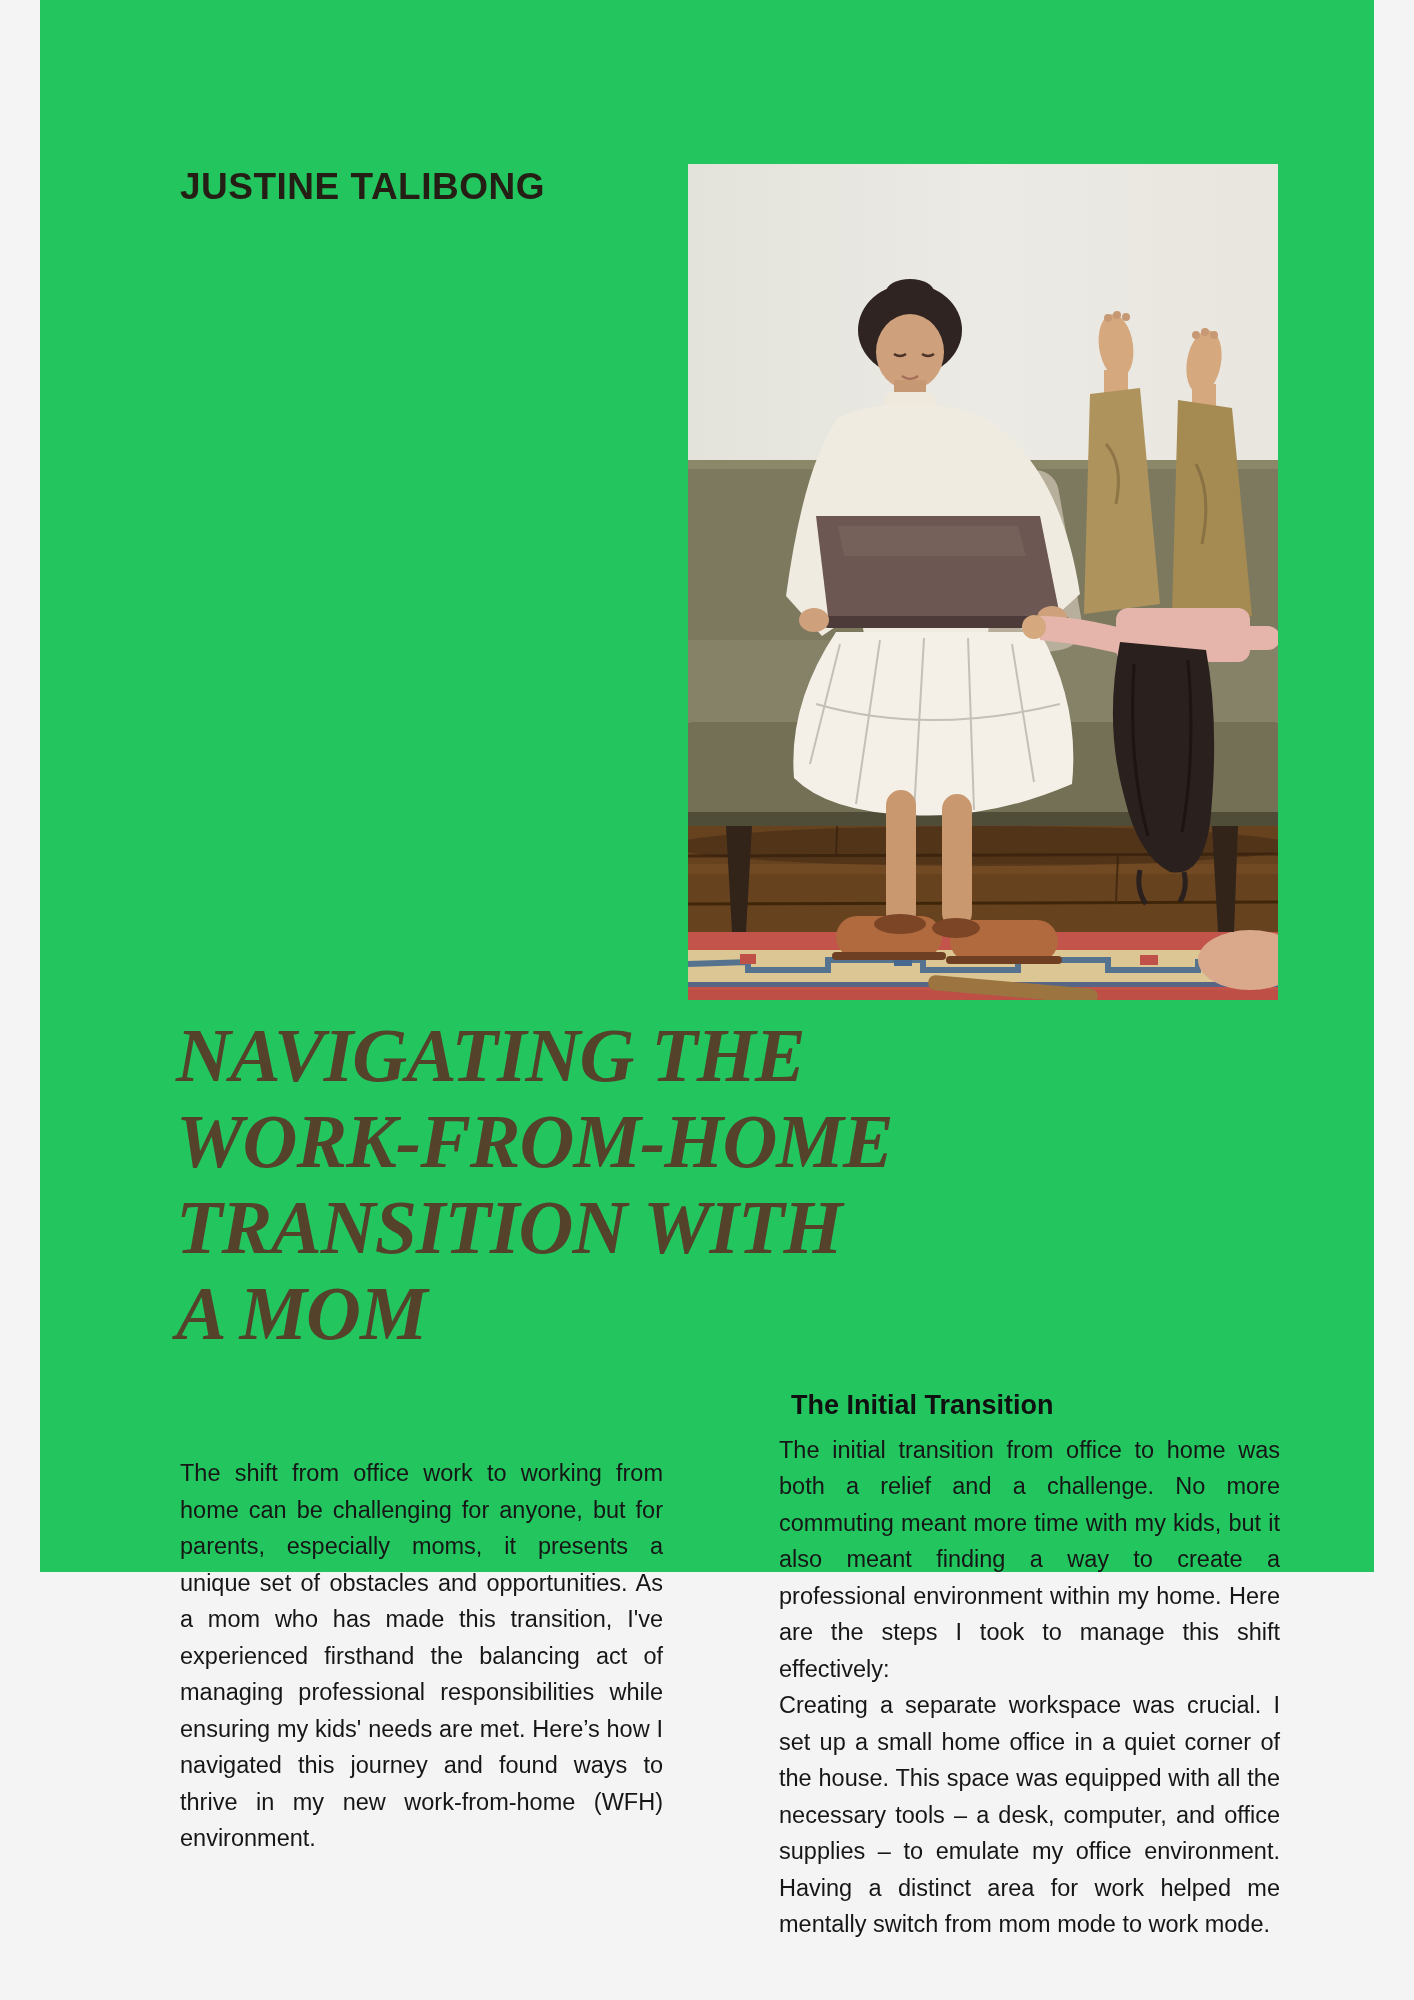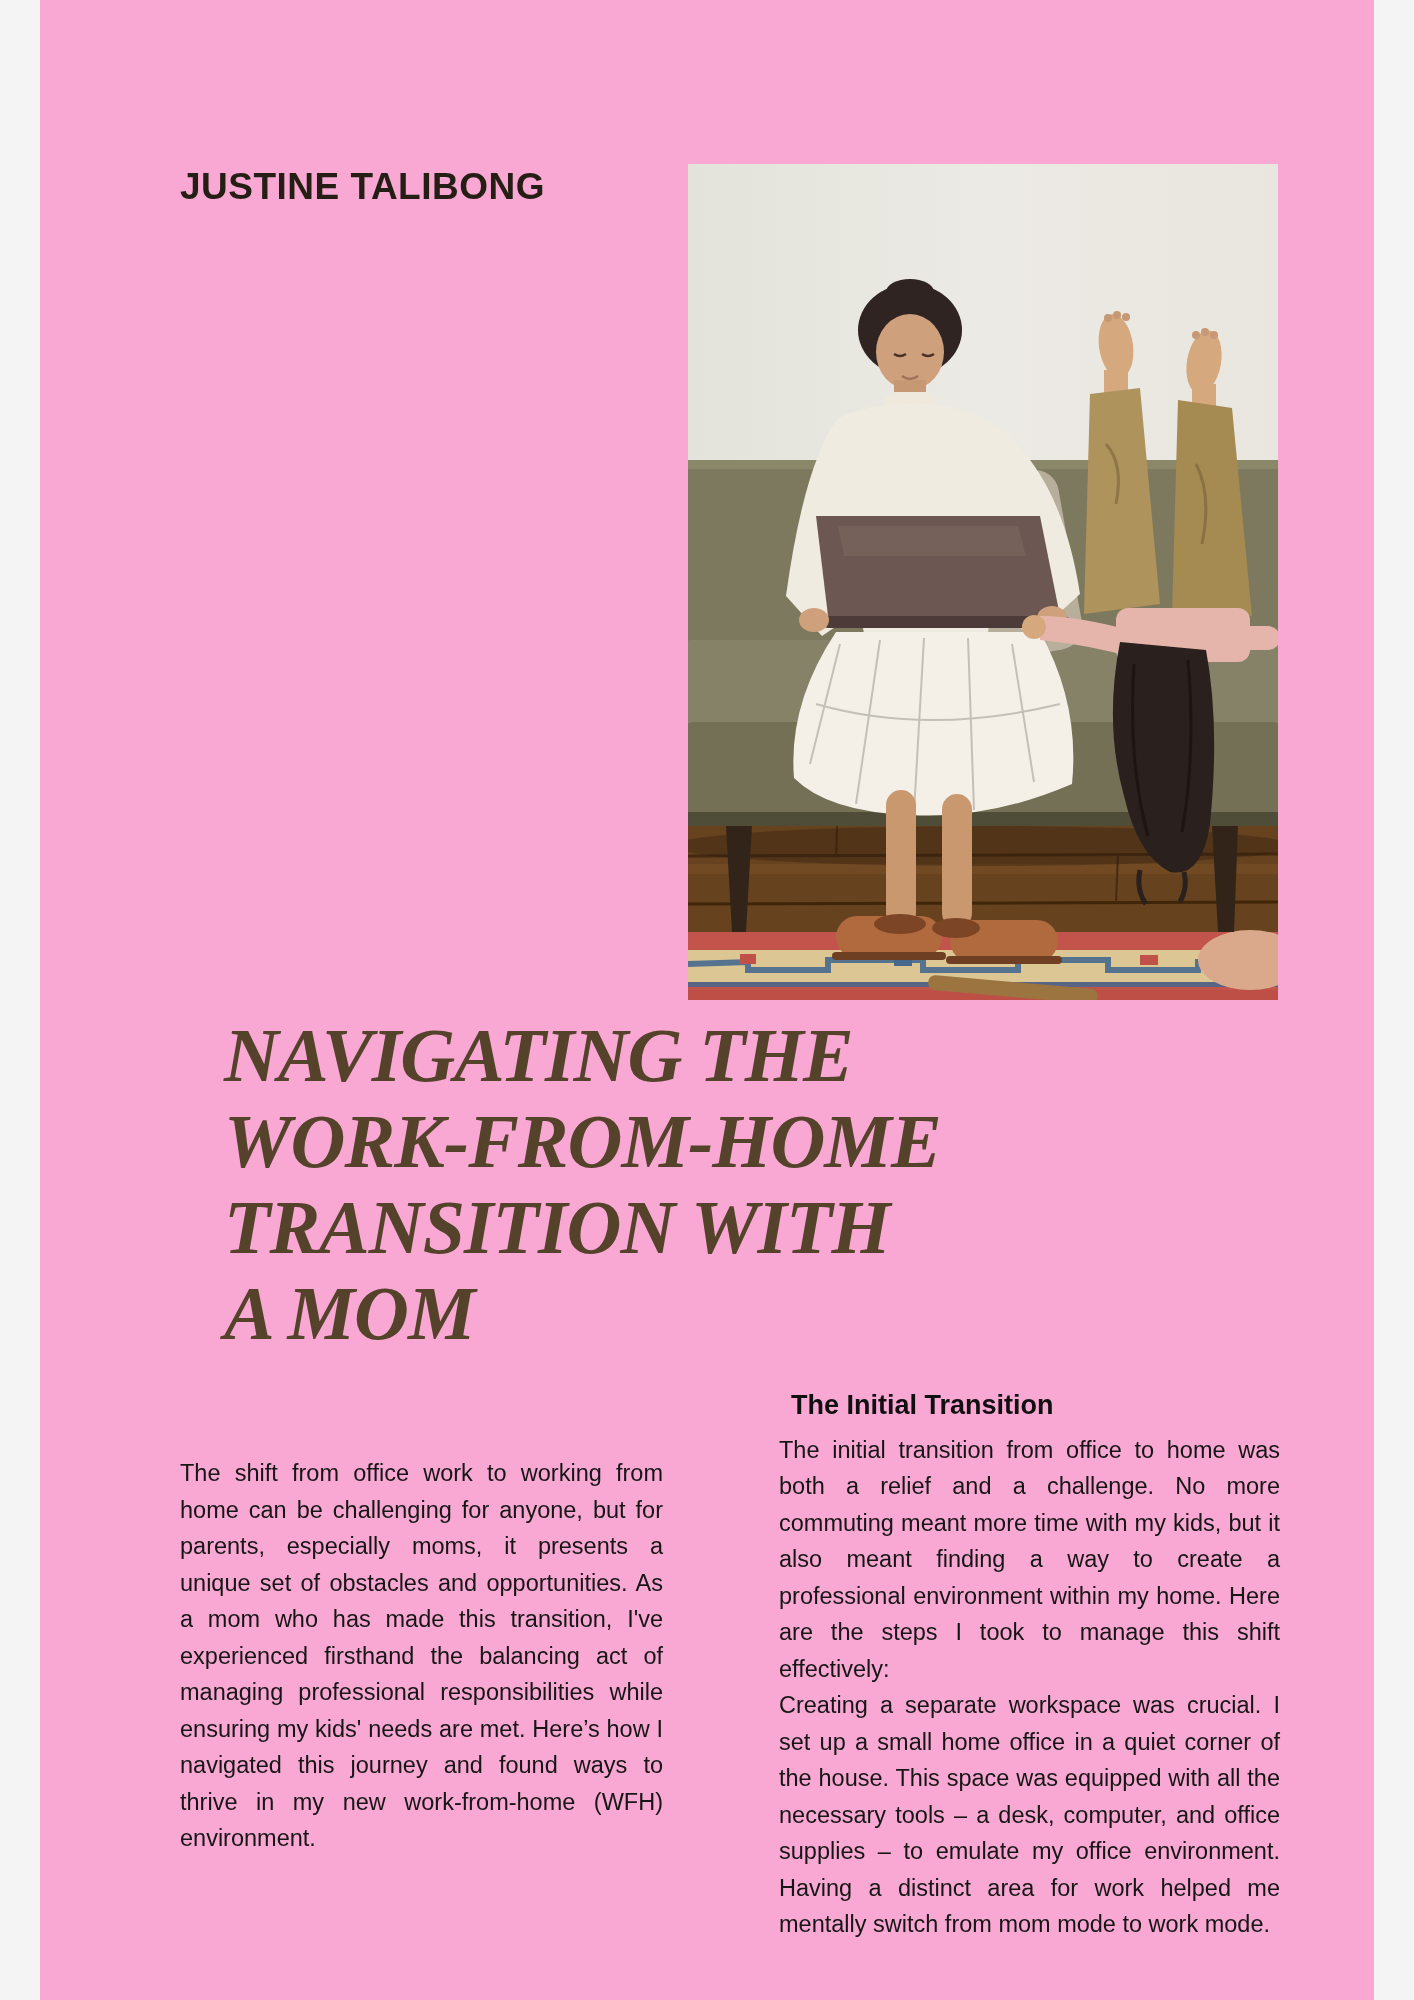--- a/index.html
+++ b/index.html
@@ -2,40 +2,40 @@
 <html><head>
 <meta charset="utf-8">
 <style>
   html,body { margin:0; padding:0; background:#f4f4f5; }
   .canvas {
     position:relative; width:1414px; height:2000px;
     background:#f4f4f5; overflow:hidden;
     font-family:"Liberation Sans", sans-serif;
   }
   .page {
-    position:absolute; left:40px; top:0; width:1334px; height:2000px;
-    background:#f9a8d4;
+    position:absolute; left:40px; top:0; width:1334px; height:1572px;
+    background:#22c55e;
   }
   .author {
     position:absolute; left:140px; top:166px;
     font-size:37px; font-weight:bold; letter-spacing:0.5px;
     color:#251e15; white-space:nowrap;
   }
   .photo {
     position:absolute; left:648px; top:164px; width:590px; height:836px;
     overflow:hidden; background:#e9e7e0;
   }
   .photo svg { display:block; width:100%; height:100%; }
   .title {
     position:absolute; left:136px; top:1012px; width:1110px;
     font-family:"Liberation Serif", serif; font-style:italic; font-weight:bold;
     font-size:76px; line-height:86px; letter-spacing:-1px;
     color:#54432a;
   }
-  .title .tline { white-space:nowrap;margin-left:48px; }
+  .title .tline { white-space:nowrap; }
   .col {
     position:absolute; color:#161616;
     font-size:23.5px; line-height:36.5px;
     text-align:justify; text-align-last:left;
   }
   .col p { margin:0; }
   .col-left  { left:140px; top:1455px; width:483px; }
   .col-right { left:739px; top:1387px; width:501px; }
   .sec-heading {
     font-size:27px; font-weight:bold; color:#101010;

